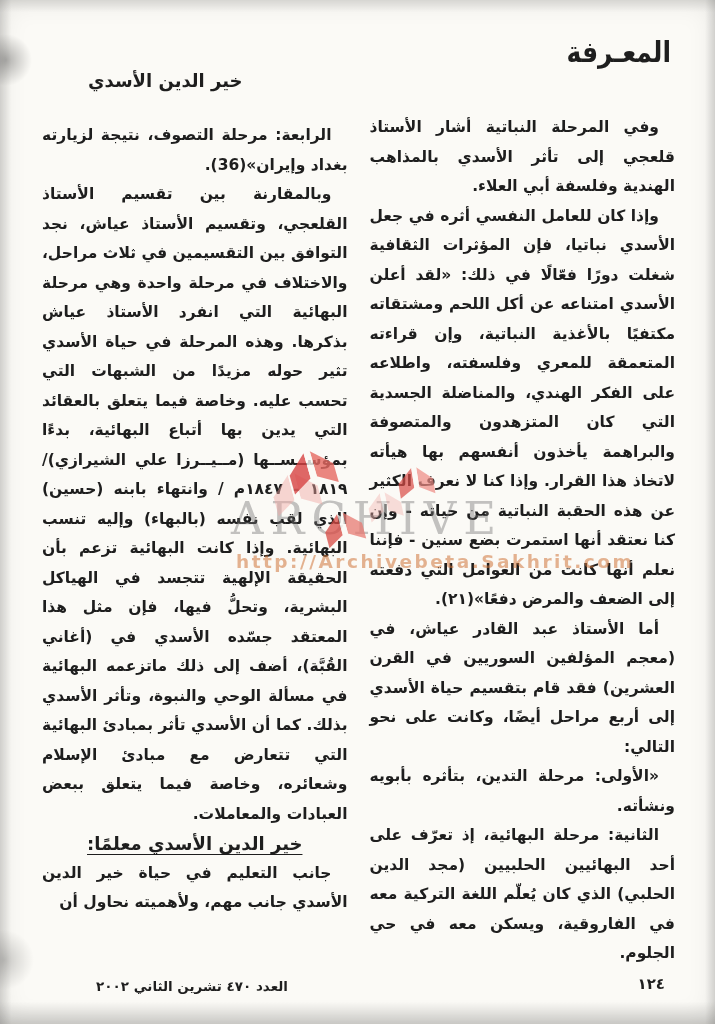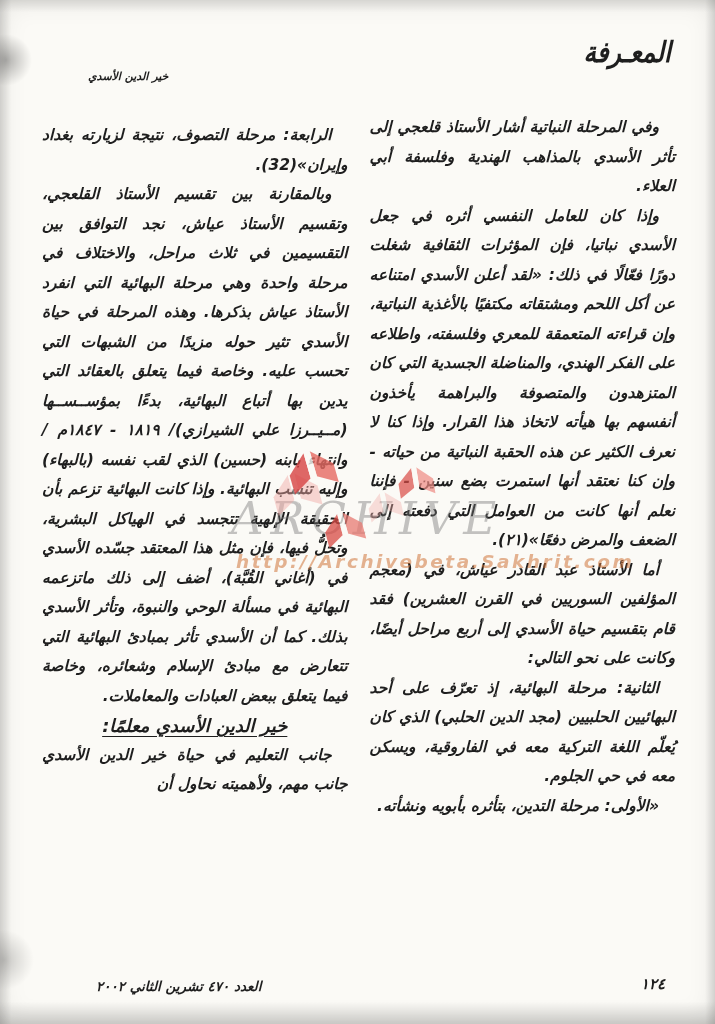--- a/index.html
+++ b/index.html
@@ -7,26 +7,26 @@
     position:relative;width:715px;height:1024px;margin:0 auto;overflow:hidden;
     background:
       radial-gradient(circle at 6px 60px, rgba(0,0,0,.28), transparent 26px),
       radial-gradient(circle at 4px 960px, rgba(0,0,0,.18), transparent 30px),
       linear-gradient(to right, rgba(0,0,0,.13), transparent 1.6%),
       linear-gradient(to left, rgba(0,0,0,.12), transparent 1.4%),
       linear-gradient(to bottom, rgba(0,0,0,.10), transparent 1.2%),
       linear-gradient(to top, rgba(0,0,0,.16), transparent 2.2%),
       #fbfaf6;
     box-shadow:inset 0 0 28px rgba(0,0,0,.10);
-    font-family:"DejaVu Sans",sans-serif;color:#1e1e1e;font-style:italic;
+    font-family:"DejaVu Sans",sans-serif;color:#1e1e1e;
   }
   
   .logo{position:absolute;top:38px;right:44px;font-size:25px;font-weight:700;
         direction:rtl;letter-spacing:-1px;transform:scaleY(1.15);}
-  .running-title{position:absolute;top:70px;left:88px;font-size:11px;font-weight:700;direction:rtl;}
+  .running-title{position:absolute;top:70px;left:88px;font-size:18px;font-weight:700;direction:rtl;}
   
   .columns{position:absolute;top:113px;left:42px;right:40px;display:flex;
            direction:rtl;gap:22px;}
   .col{flex:1 1 0;direction:rtl;text-align:justify;
        font-size:15.5px;font-weight:700;line-height:29.5px;}
   .col p{margin:0;}
   .col-left{padding-top:8px;}
   .indent{text-indent:16px;}
   .subheading{margin:0;font-size:18px;font-weight:700;text-align:center;
               text-decoration:underline;text-underline-offset:4px;line-height:29.5px;}
@@ -47,25 +47,25 @@
 <div class="scan">
 
   <div class="logo">المعـرفة</div>
   <div class="running-title">خير الدين الأسدي</div>
 
   <main class="columns">
     <section class="col col-right">
       <p class="indent">وفي المرحلة النباتية أشار الأستاذ قلعجي إلى تأثر الأسدي بالمذاهب الهندية وفلسفة أبي العلاء.</p>
       <p class="indent">وإذا كان للعامل النفسي أثره في جعل الأسدي نباتيا، فإن المؤثرات الثقافية شغلت دورًا فعّالًا في ذلك: «لقد أعلن الأسدي امتناعه عن أكل اللحم ومشتقاته مكتفيًا بالأغذية النباتية، وإن قراءته المتعمقة للمعري وفلسفته، واطلاعه على الفكر الهندي، والمناضلة الجسدية التي كان المتزهدون والمتصوفة والبراهمة يأخذون أنفسهم بها هيأته لاتخاذ هذا القرار. وإذا كنا لا نعرف الكثير عن هذه الحقبة النباتية من حياته - وإن كنا نعتقد أنها استمرت بضع سنين - فإننا نعلم أنها كانت من العوامل التي دفعته إلى الضعف والمرض دفعًا»(٢١).</p>
       <p class="indent">أما الأستاذ عبد القادر عياش، في (معجم المؤلفين السوريين في القرن العشرين) فقد قام بتقسيم حياة الأسدي إلى أربع مراحل أيضًا، وكانت على نحو التالي:</p>
+      <p class="indent">«الأولى: مرحلة التدين، بتأثره بأبويه ونشأته.</p>
       <p class="indent">الثانية: مرحلة البهائية، إذ تعرّف على أحد البهائيين الحلبيين (مجد الدين الحلبي) الذي كان يُعلّم اللغة التركية معه في الفاروقية، ويسكن معه في حي الجلوم.</p>
-      <p class="indent">«الأولى: مرحلة التدين، بتأثره بأبويه ونشأته.</p>
     </section>
     <section class="col col-left">
-      <p class="indent">الرابعة: مرحلة التصوف، نتيجة لزيارته بغداد وإيران»(32).</p>
+      <p class="indent">الرابعة: مرحلة التصوف، نتيجة لزيارته بغداد وإيران»(36).</p>
       <p class="indent">وبالمقارنة بين تقسيم الأستاذ القلعجي، وتقسيم الأستاذ عياش، نجد التوافق بين التقسيمين في ثلاث مراحل، والاختلاف في مرحلة واحدة وهي مرحلة البهائية التي انفرد الأستاذ عياش بذكرها. وهذه المرحلة في حياة الأسدي تثير حوله مزيدًا من الشبهات التي تحسب عليه. وخاصة فيما يتعلق بالعقائد التي يدين بها أتباع البهائية، بدءًا بمؤســســها (مــيــرزا علي الشيرازي)/ ١٨١٩ - ١٨٤٧م / وانتهاء بابنه (حسين) الذي لقب نفسه (بالبهاء) وإليه تنسب البهائية. وإذا كانت البهائية تزعم بأن الحقيقة الإلهية تتجسد في الهياكل البشرية، وتحلُّ فيها، فإن مثل هذا المعتقد جسّده الأسدي في (أغاني القُبَّة)، أضف إلى ذلك ماتزعمه البهائية في مسألة الوحي والنبوة، وتأثر الأسدي بذلك. كما أن الأسدي تأثر بمبادئ البهائية التي تتعارض مع مبادئ الإسلام وشعائره، وخاصة فيما يتعلق ببعض العبادات والمعاملات.</p>
       <h3 class="subheading">خير الدين الأسدي معلمًا:</h3>
       <p class="indent">جانب التعليم في حياة خير الدين الأسدي جانب مهم، ولأهميته نحاول أن</p>
     </section>
   </main>
 
   <div class="watermark">
     <div class="wm-text">ARCHIVE</div>
     <div class="wm-url">http://Archivebeta.Sakhrit.com</div>
 

